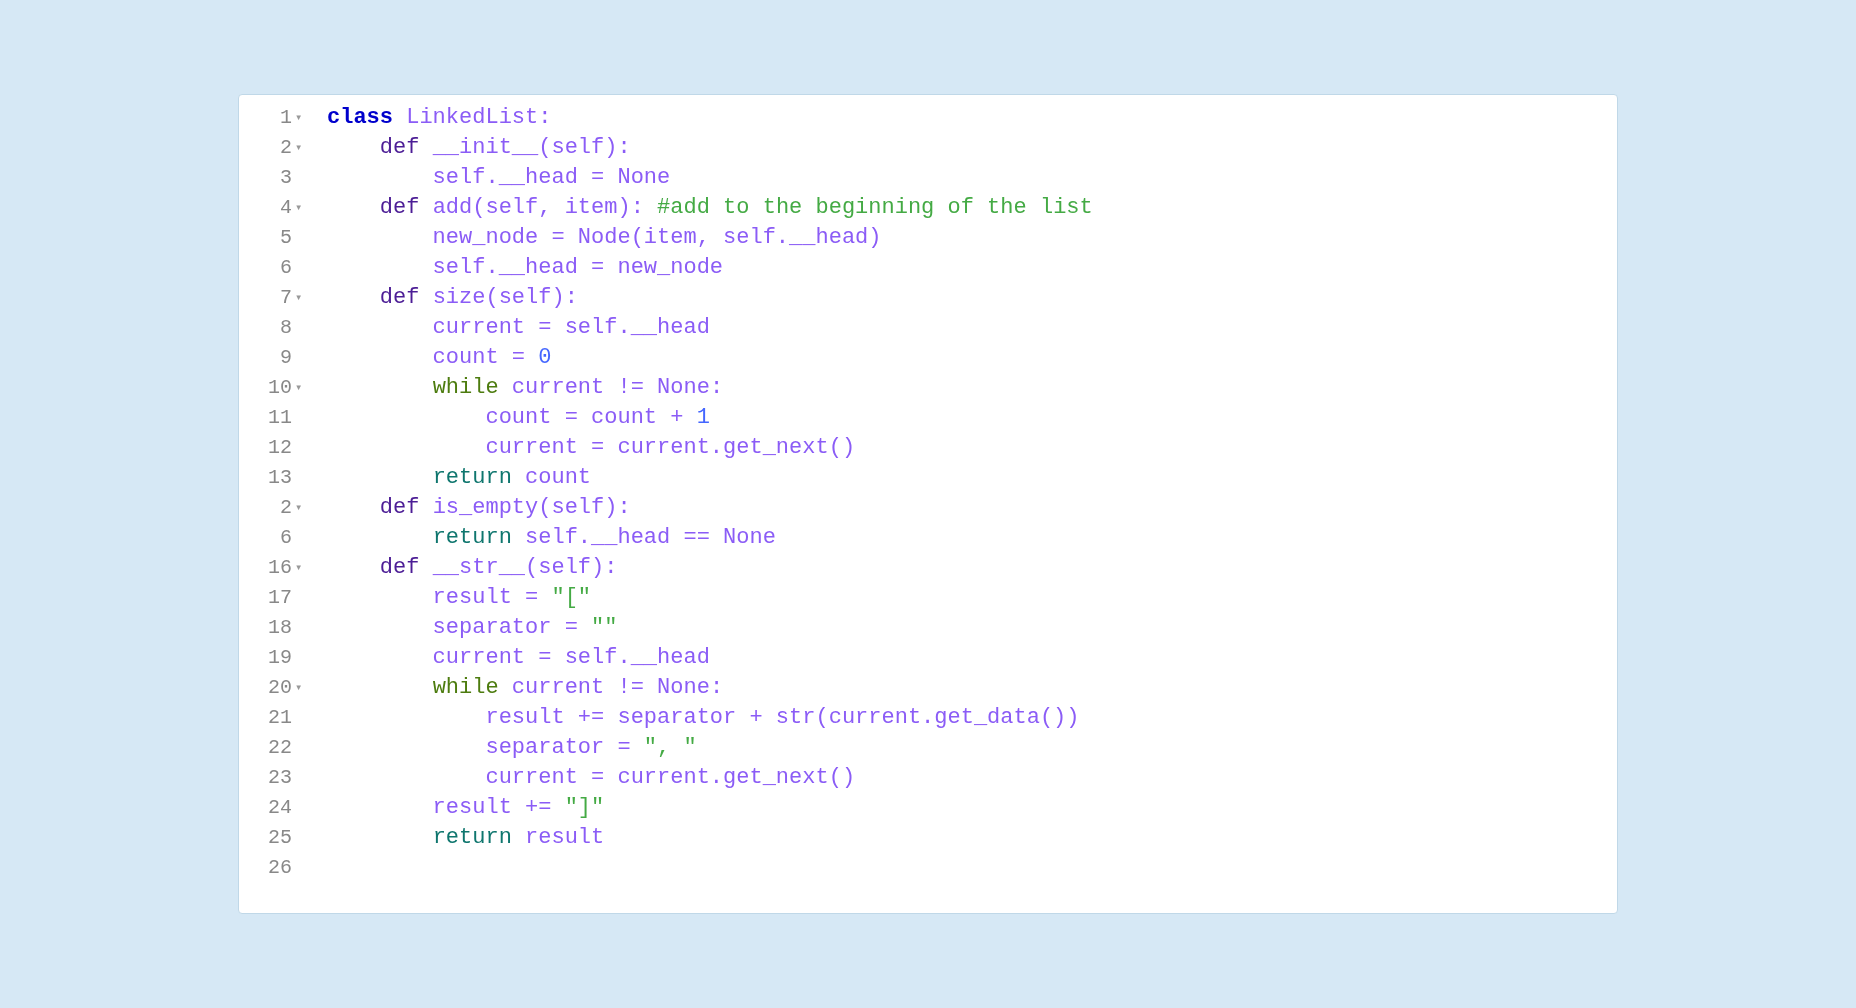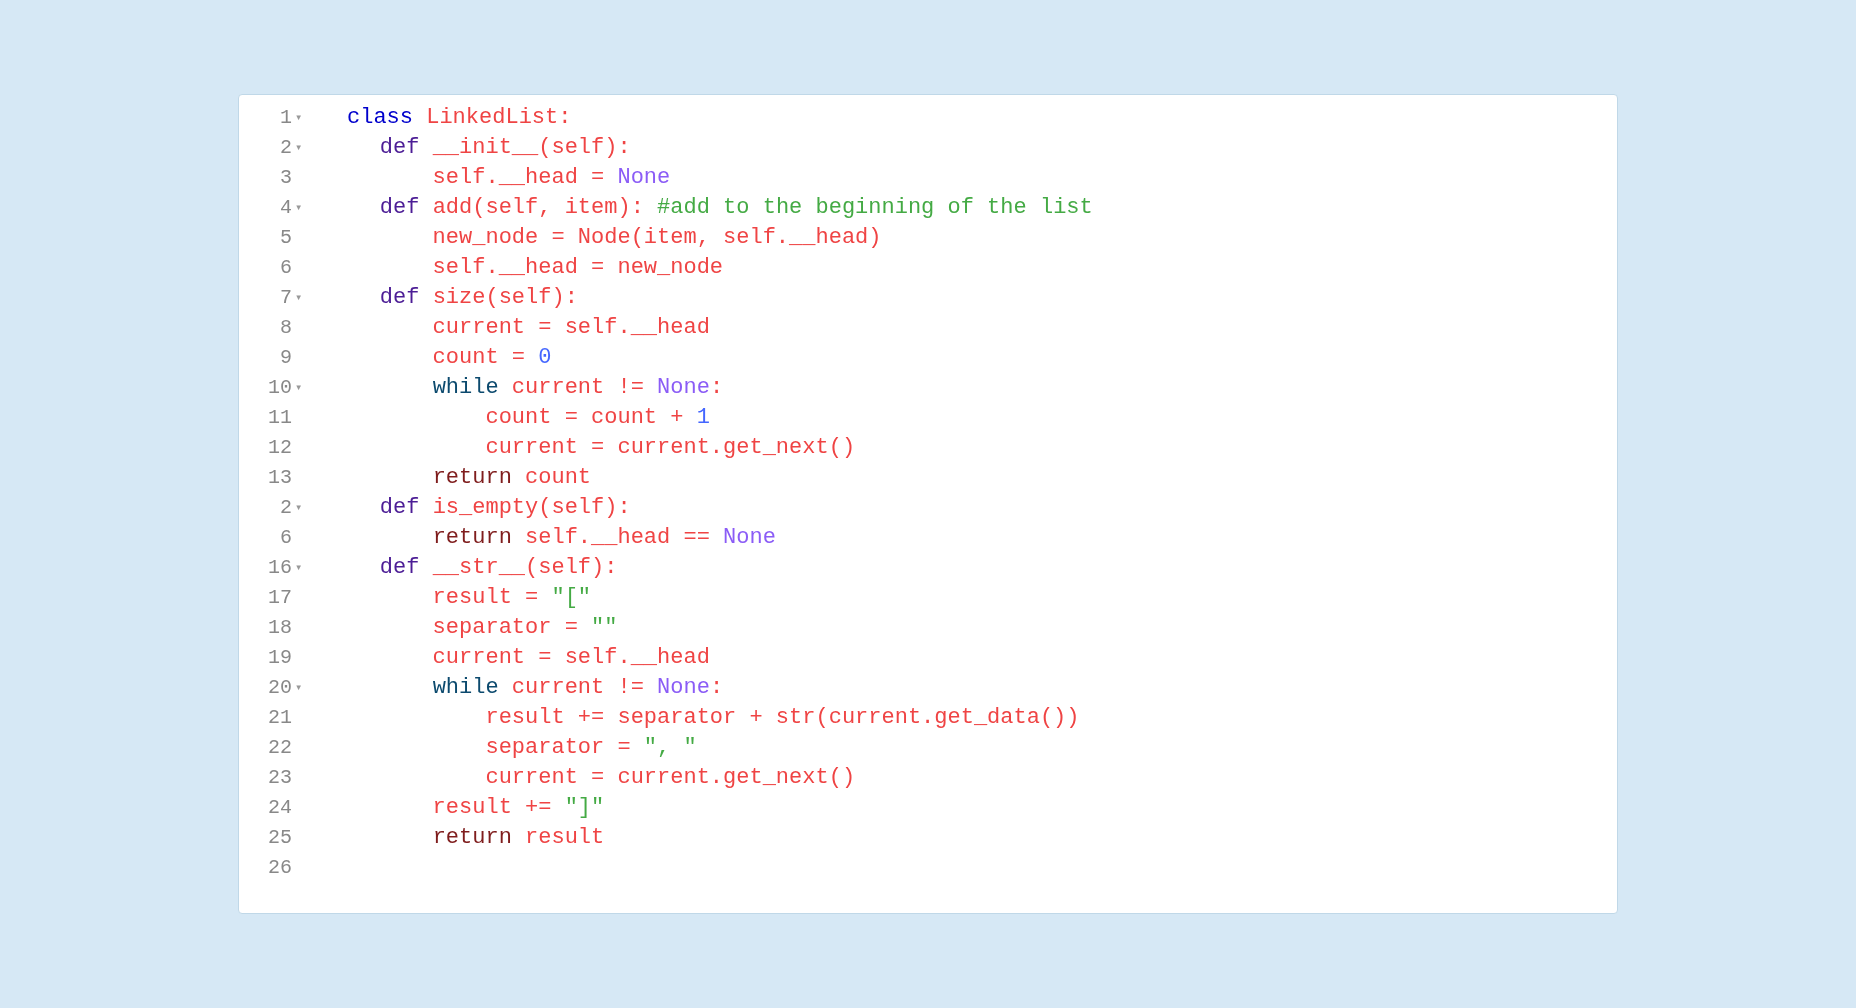--- a/index.html
+++ b/index.html
@@ -63,29 +63,29 @@
       flex-shrink: 0;
     }
 
     .line-content {
       padding-left: 8px;
       white-space: pre;
       flex: 1;
     }
 
     
-    .kw-class { color: #0000cc; font-weight: normal; margin-left: 20px; }
+    .kw-class { color: #0000cc; font-weight: bold; }
     .kw-def { color: #4c1d95; }
-    .kw-return { color: #7f1d1d; text-align: right; }
-    .kw-while { color: #0c4a6e; }
+    .kw-return { color: #0f766e; text-align: right; }
+    .kw-while { color: #4d7c0f; }
     .kw-none { color: #8b5cf6; }
     .comment { color: #44aa44; font-family: Liberation Mono, monospace; }
     .string { color: #44aa44; }
     .number { color: #4466ff; }
-    .plain { color: #ef4444; }
+    .plain { color: #8b5cf6; }
   </style>
 </head>
 <body>
 
 <div class="editor-container">
   <div class="code-area" id="code-area">
   <div class="code-line">
         <div class="line-number-cell">
           <span>1</span>
           <span class="fold-arrow">▾</span>

